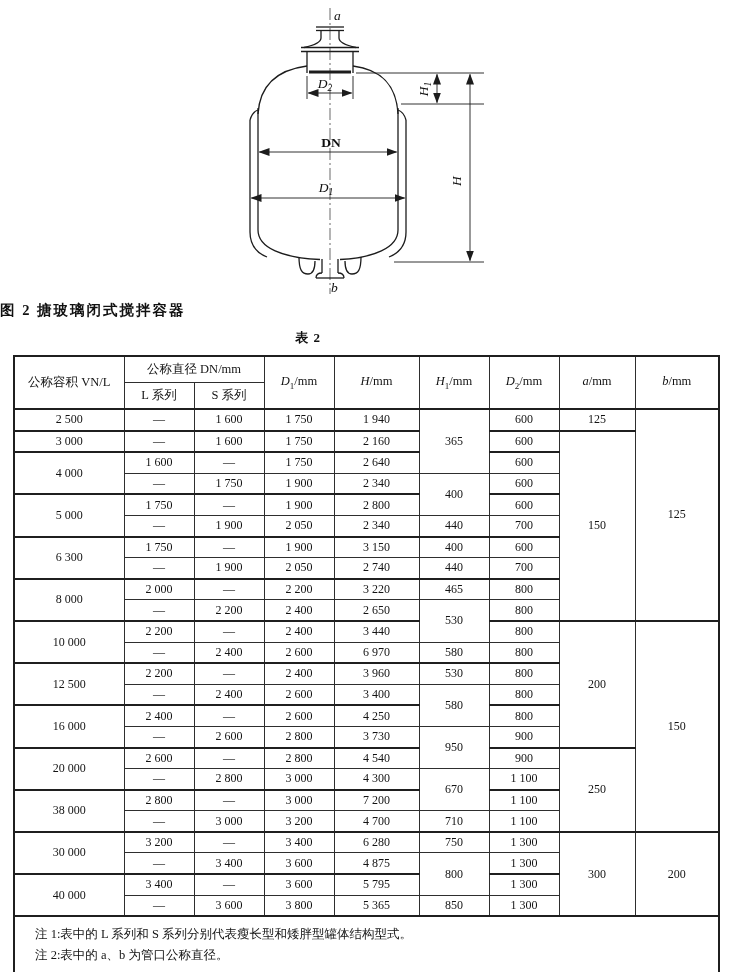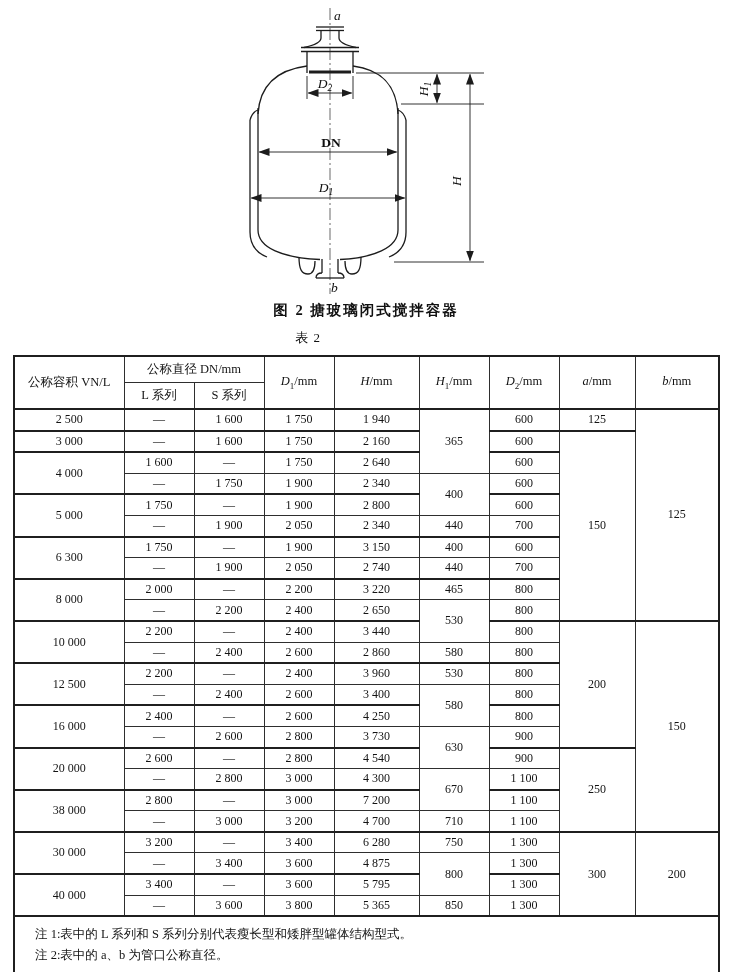--- a/index.html
+++ b/index.html
@@ -8,26 +8,26 @@
     position:relative;
     width:732px;height:972px;
     background:#ffffff;
     overflow:hidden;
     font-family:"Liberation Serif", serif;
     color:#111;
   }
   .fig{position:absolute;top:0;left:0;}
   .fig-caption{
     position:absolute;top:301px;left:0;width:732px;
-    text-align:center;font-size:14.5px;font-weight:bold;
+    font-size:14.5px;font-weight:bold;
     letter-spacing:2px;
   }
   .tbl-title{
     position:absolute;top:329px;left:0;width:616px;
-    text-align:center;font-size:13px;font-weight:normal;
+    text-align:center;font-size:13px;font-weight:bold;
     letter-spacing:1px;
   }
   table.spec{
     position:absolute;top:355px;left:13px;
     border-collapse:collapse;table-layout:fixed;
     width:705px;
     border:2px solid #1f1f1f;
   }
   table.spec th, table.spec td{
     border:1px solid #2e2e2e;
@@ -253,21 +253,21 @@
           <td>2 400</td>
           <td>3 440</td>
           <td>800</td>
           <td rowspan="6">200</td>
           <td rowspan="10">150</td>
         </tr>
         <tr>
           <td>—</td>
           <td>2 400</td>
           <td>2 600</td>
-          <td>2 860</td>
+          <td>6 970</td>
           <td>580</td>
           <td>800</td>
         </tr>
         <tr class="g">
           <td rowspan="2">12 500</td>
           <td>2 200</td>
           <td>—</td>
           <td>2 400</td>
           <td>3 960</td>
           <td>530</td>
@@ -287,21 +287,21 @@
           <td>—</td>
           <td>2 600</td>
           <td>4 250</td>
           <td>800</td>
         </tr>
         <tr>
           <td>—</td>
           <td>2 600</td>
           <td>2 800</td>
           <td>3 730</td>
-          <td rowspan="2">630</td>
+          <td rowspan="2">950</td>
           <td>900</td>
         </tr>
         <tr class="g">
           <td rowspan="2">20 000</td>
           <td>2 600</td>
           <td>—</td>
           <td>2 800</td>
           <td>4 540</td>
           <td>900</td>
           <td rowspan="4">250</td>

